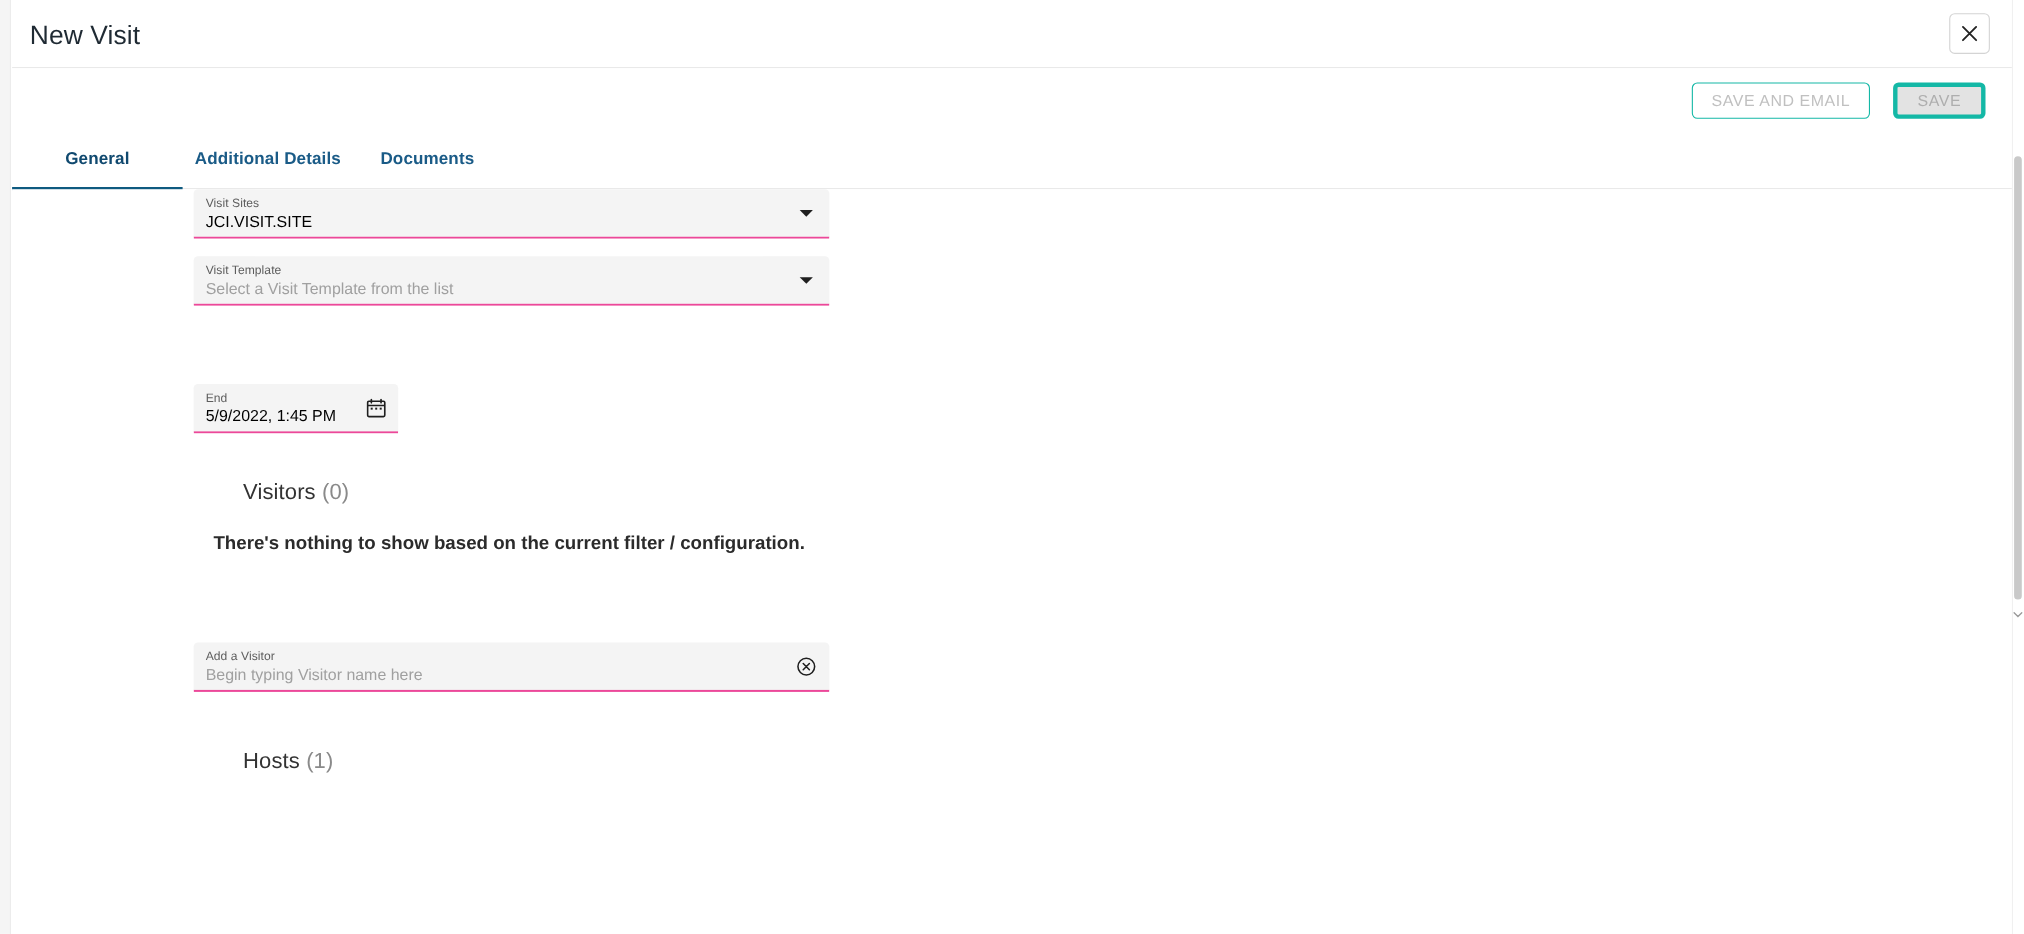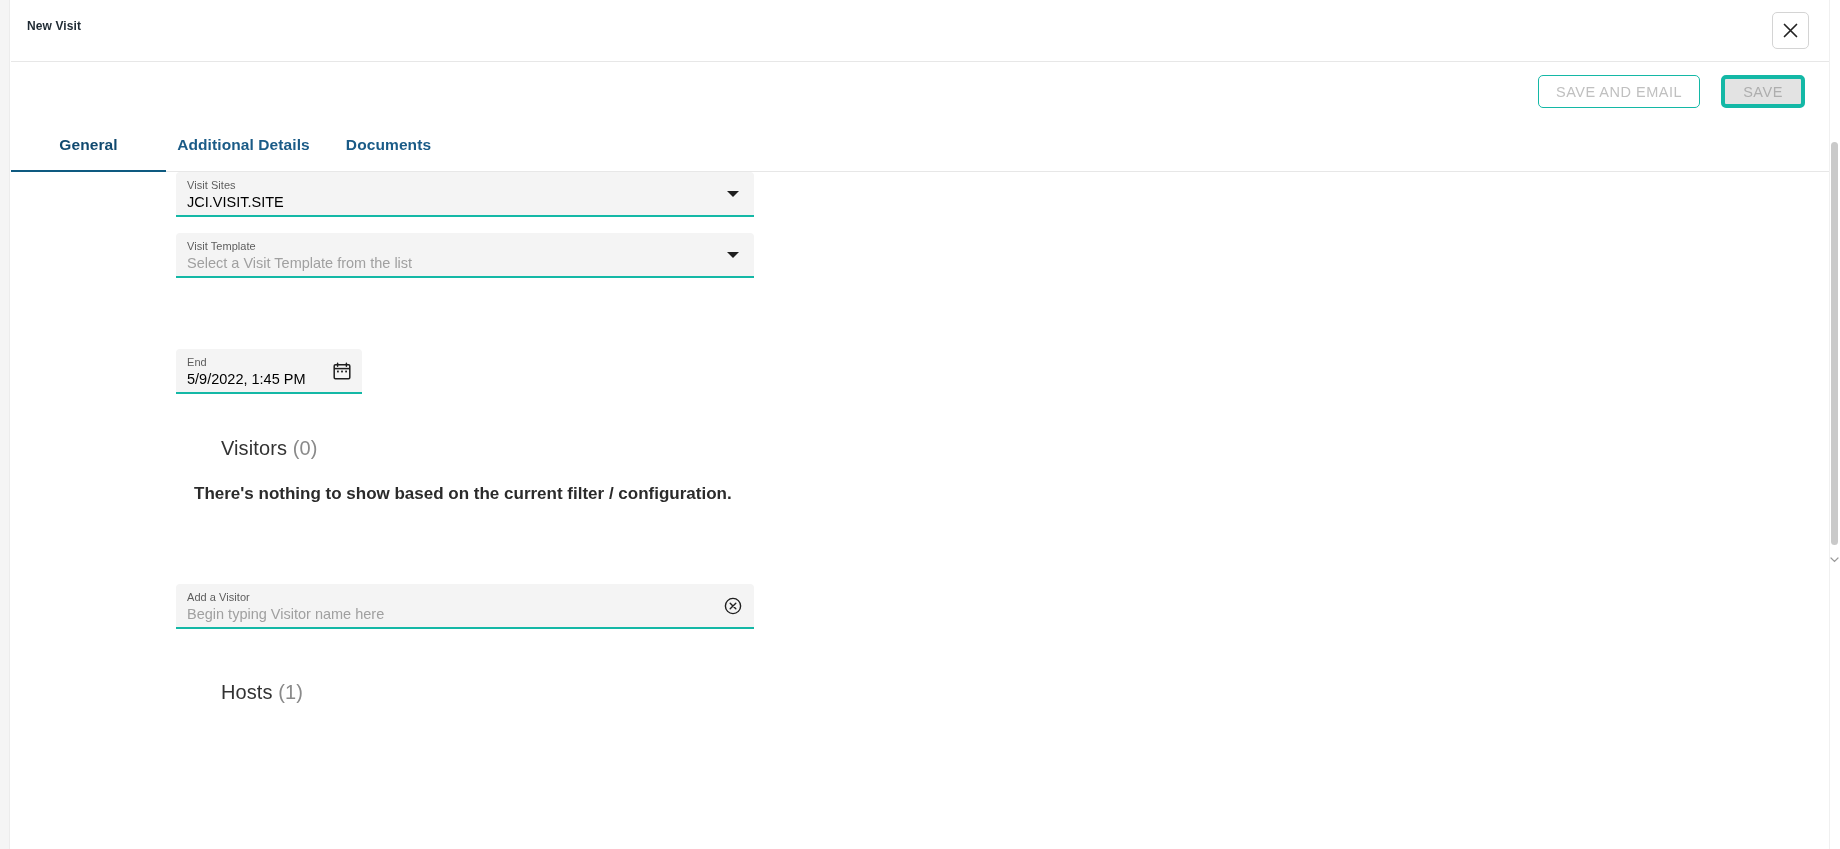--- a/index.html
+++ b/index.html
@@ -34,22 +34,22 @@
     position: absolute;
     left: 11px; top: 0;
     width: 1818px;
     height: 62px;
     background: #ffffff;
     border-bottom: 1px solid #e7e7e7;
   }
   .title-text {
     position: absolute;
     left: 16px; top: 19px;
-    font-size: 12px;
-    font-weight: bold;
+    font-size: 24px;
+    font-weight: normal;
     color: #1f2a33;
     letter-spacing: 0.1px;
   }
   .close-btn {
     position: absolute;
     right: 20px; top: 12px;
     width: 37px; height: 37px;
     border: 1px solid #d4d4d4;
     border-radius: 5px;
     background: #ffffff;
@@ -148,21 +148,21 @@
     height: 677px;
     background: #ffffff;
   }
 
   
   .field {
     position: absolute;
     background: #f4f4f4;
     border-top-left-radius: 4px;
     border-top-right-radius: 4px;
-    border-bottom: 2px solid #14b8a6;
+    border-bottom: 2px solid #ec4899;
     cursor: pointer;
     text-align: center;
   }
   .field-label {
     position: absolute;
     left: 11px; top: 7px;
     font-size: 11px;
     color: #5d5d5d;
     letter-spacing: 0.05px;
   }

